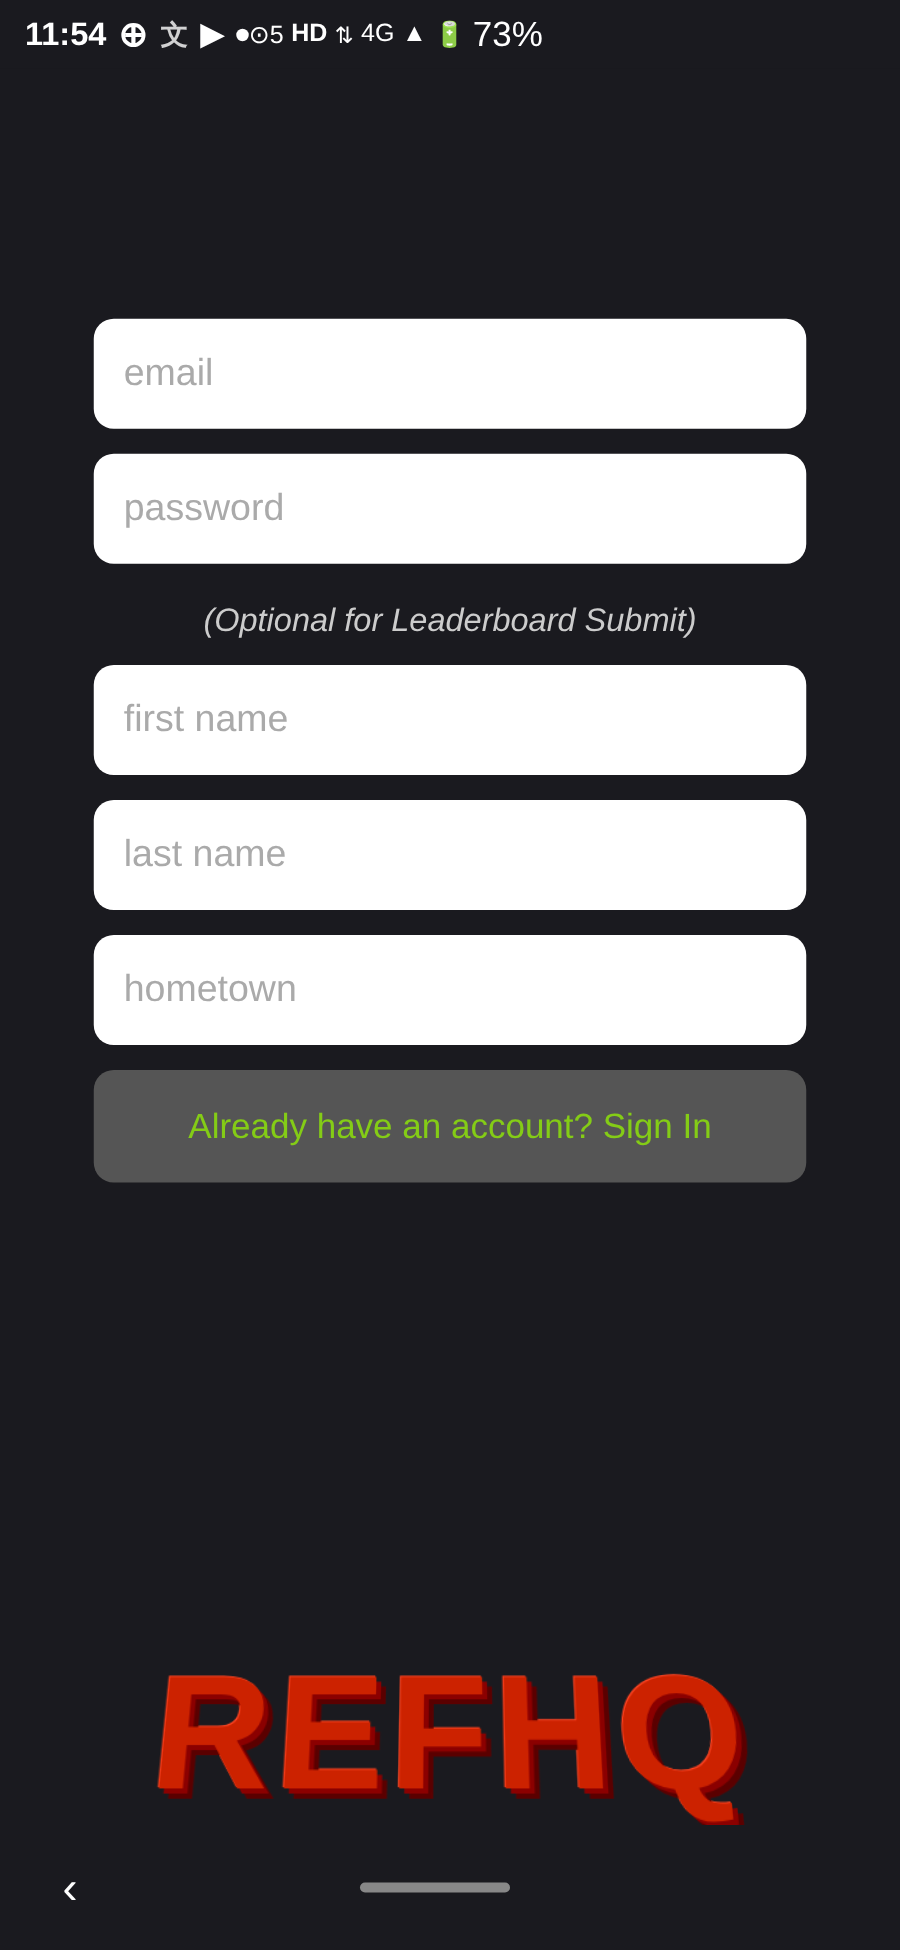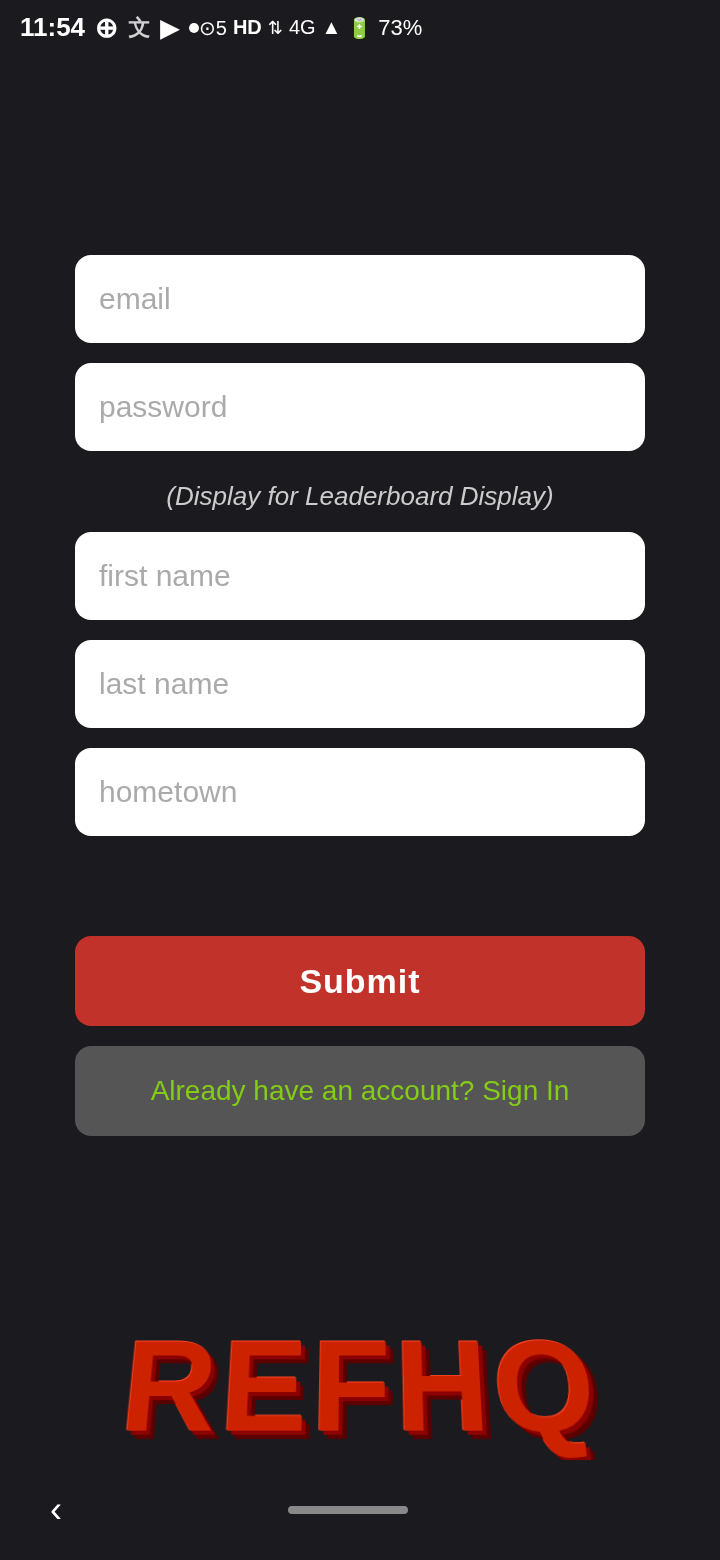--- a/index.html
+++ b/index.html
@@ -183,39 +183,38 @@
     <span style="font-size:24px;">▶</span>
     <span class="notif-dot"></span>
   </div>
   <div class="status-right">
     <span style="font-size:20px;">⊙5</span>
     <span style="font-size:20px; font-weight:bold;">HD</span>
     <span style="font-size:18px;">⇅</span>
     <span style="font-size:20px;">4G</span>
     <span style="font-size:20px;">▲</span>
     <span style="font-size:20px;">🔋</span>
-    <span style="font-size:22px;">73%</span>
+    <span style="font-size:28px;">73%</span>
   </div>
 </div>
 
 <div class="form-container">
 
   <input class="input-field" type="email" placeholder="email" style="">
 
   <input class="input-field" type="password" placeholder="password" style="">
 
-  <div class="optional-text">(Display for Leaderboard Display)</div>
+  <div class="optional-text">(Optional for Leaderboard Submit)</div>
 
   <input class="input-field" type="text" placeholder="first name" style="">
 
   <input class="input-field" type="text" placeholder="last name" style="">
 
   <input class="input-field" type="text" placeholder="hometown" style="">
 
-  <button class="submit-btn">Submit</button>
 
   <button class="signin-btn">Already have an account? Sign In</button>
 
 </div>
 
 <div class="logo-container">
   <span class="logo-text">REFHQ</span>
 </div>
 
 <div class="nav-bar">

